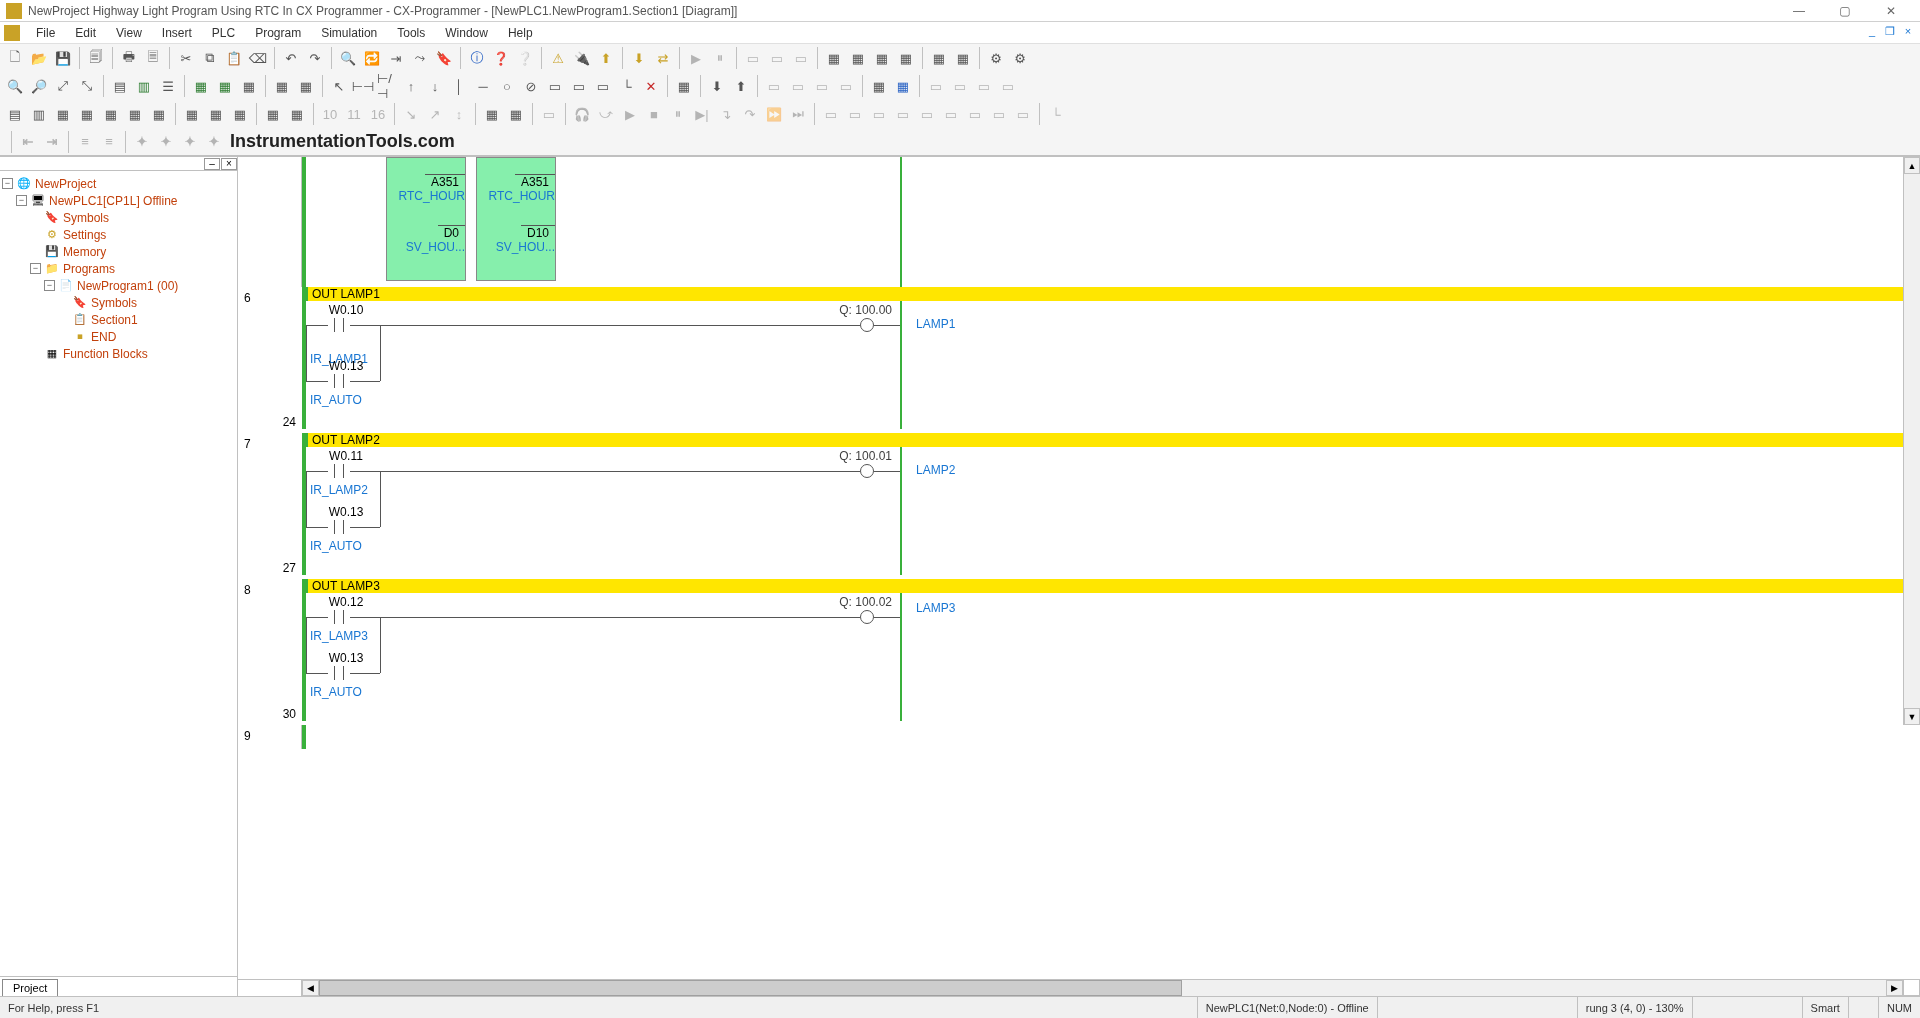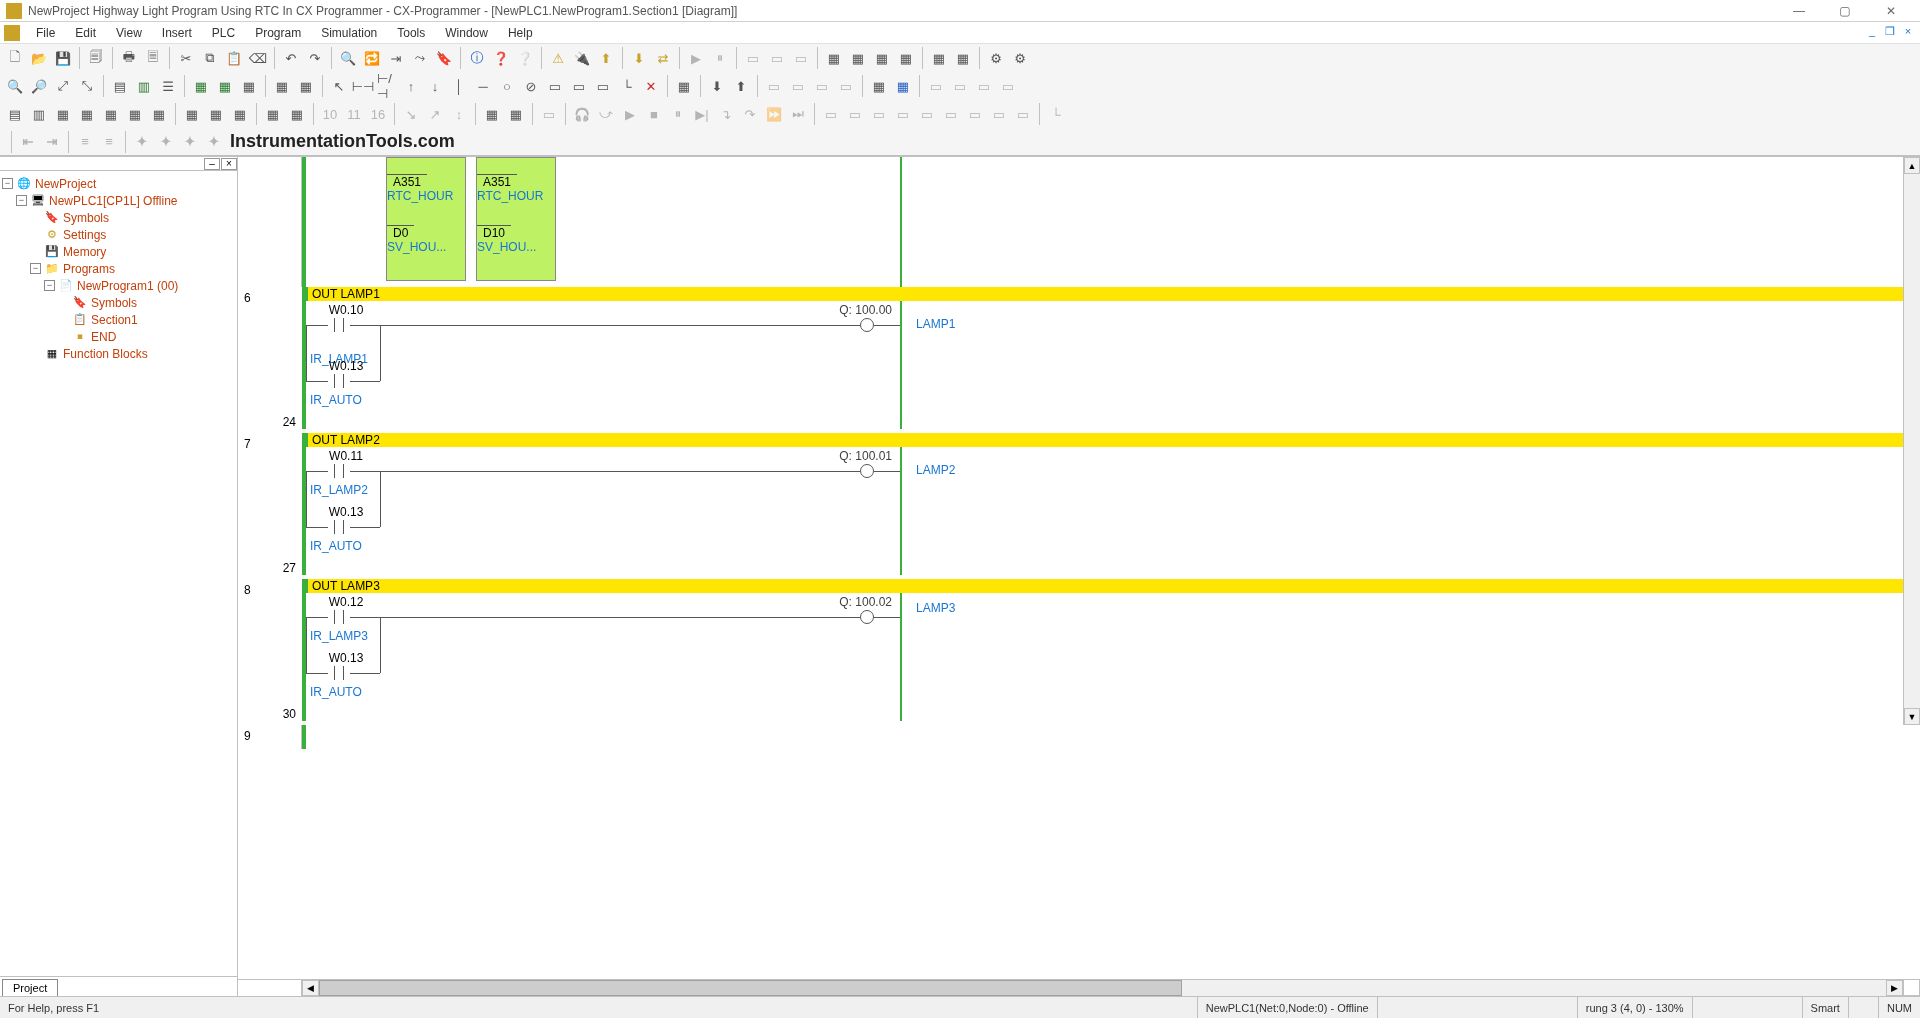--- a/index.html
+++ b/index.html
@@ -37,21 +37,21 @@
 .sidebar .tab-strip { height: 20px; border-top: 1px solid #c0c0c0; display: flex; align-items: flex-end; font-size: 11px; }
 .sidebar .tab-strip .tab { padding: 2px 10px; border: 1px solid #888; border-bottom: none; background: #fff; margin-left: 2px; }
 .ladder-area { flex: 1; display: flex; flex-direction: column; background: #fff; position: relative; }
 .ladder-scroll { flex: 1; overflow: auto; position: relative; }
 .rung-numcol { width: 64px; display: flex; flex-direction: column; align-items: flex-start; padding: 4px 6px; font-size: 12px; color: #000; }
 .rung-numcol .n1 { }
 .rung-numcol .n2 { align-self: flex-end; margin-top: auto; }
 .ladder { position: relative; }
 .rail-left { position: absolute; left: 0; top: 0; bottom: 0; width: 4px; background: #39b03b; }
 .rail-right { position: absolute; left: 598px; top: 0; bottom: 0; width: 2px; background: #39b03b; }
-.box { position: absolute; border: 1px solid #888; background: #bef264; text-align: left; font-size: 12px; }
+.box { position: absolute; border: 1px solid #888; background: #86efac; text-align: right; font-size: 12px; }
 .box .topline { border-top: 1px solid #555; display: inline-block; padding: 0 6px; margin-top: 4px; }
 .box .addr { color: #000; }
 .box .sym { color: #1976d2; }
 .rung-comment { background: #ffe600; height: 14px; display: flex; align-items: center; padding-left: 10px; font-size: 12px; color: #000; position: relative; }
 .rung-comment::before { content: ""; position: absolute; left: 0; top: 0; width: 6px; height: 100%; background: #39b03b; }
 .rung-body { height: 128px; position: relative; }
 .contact-label { position: absolute; font-size: 12px; color: #000; width: 80px; text-align: center; }
 .contact-sym { position: absolute; font-size: 12px; color: #1976d2; }
 .hline { position: absolute; height: 1px; background: #555; }
 .vline { position: absolute; width: 1px; background: #555; }

